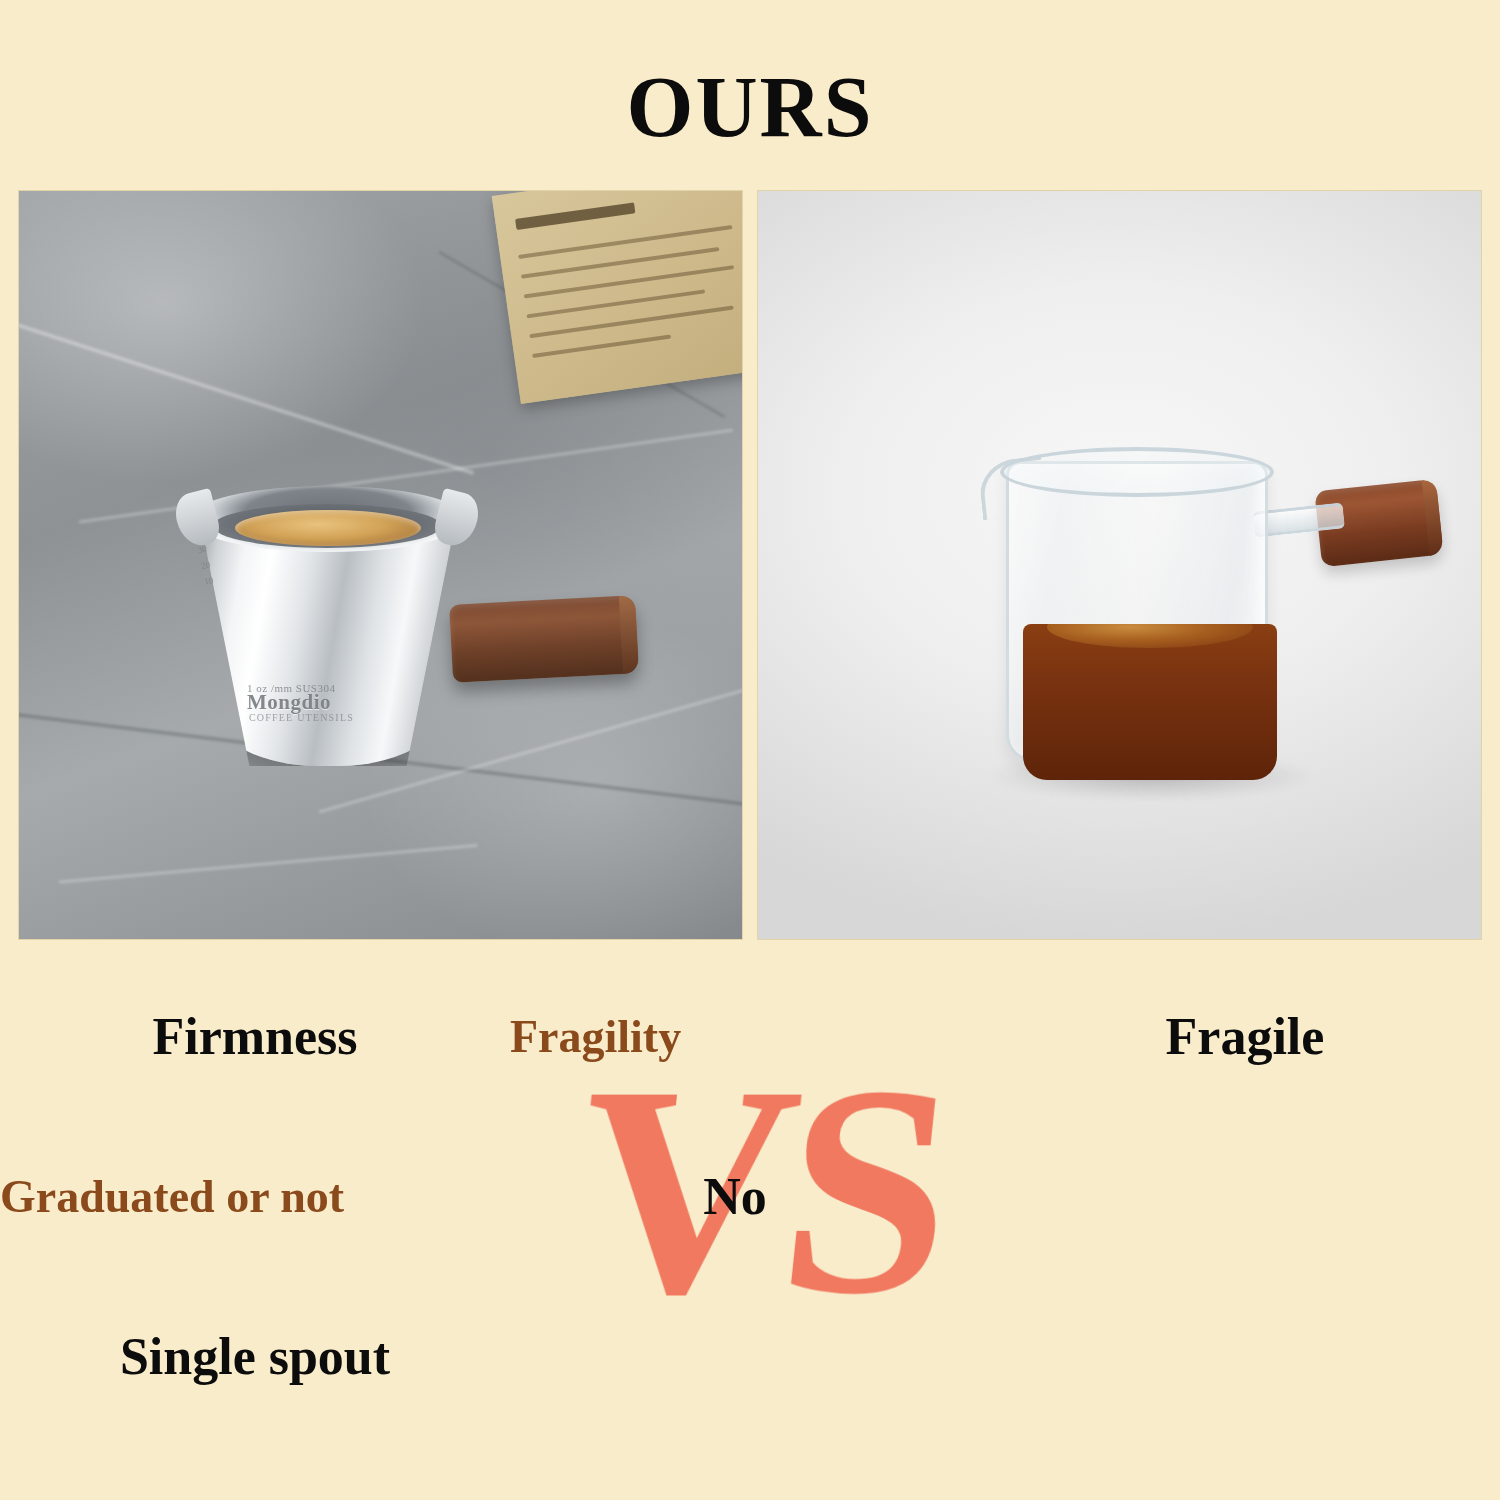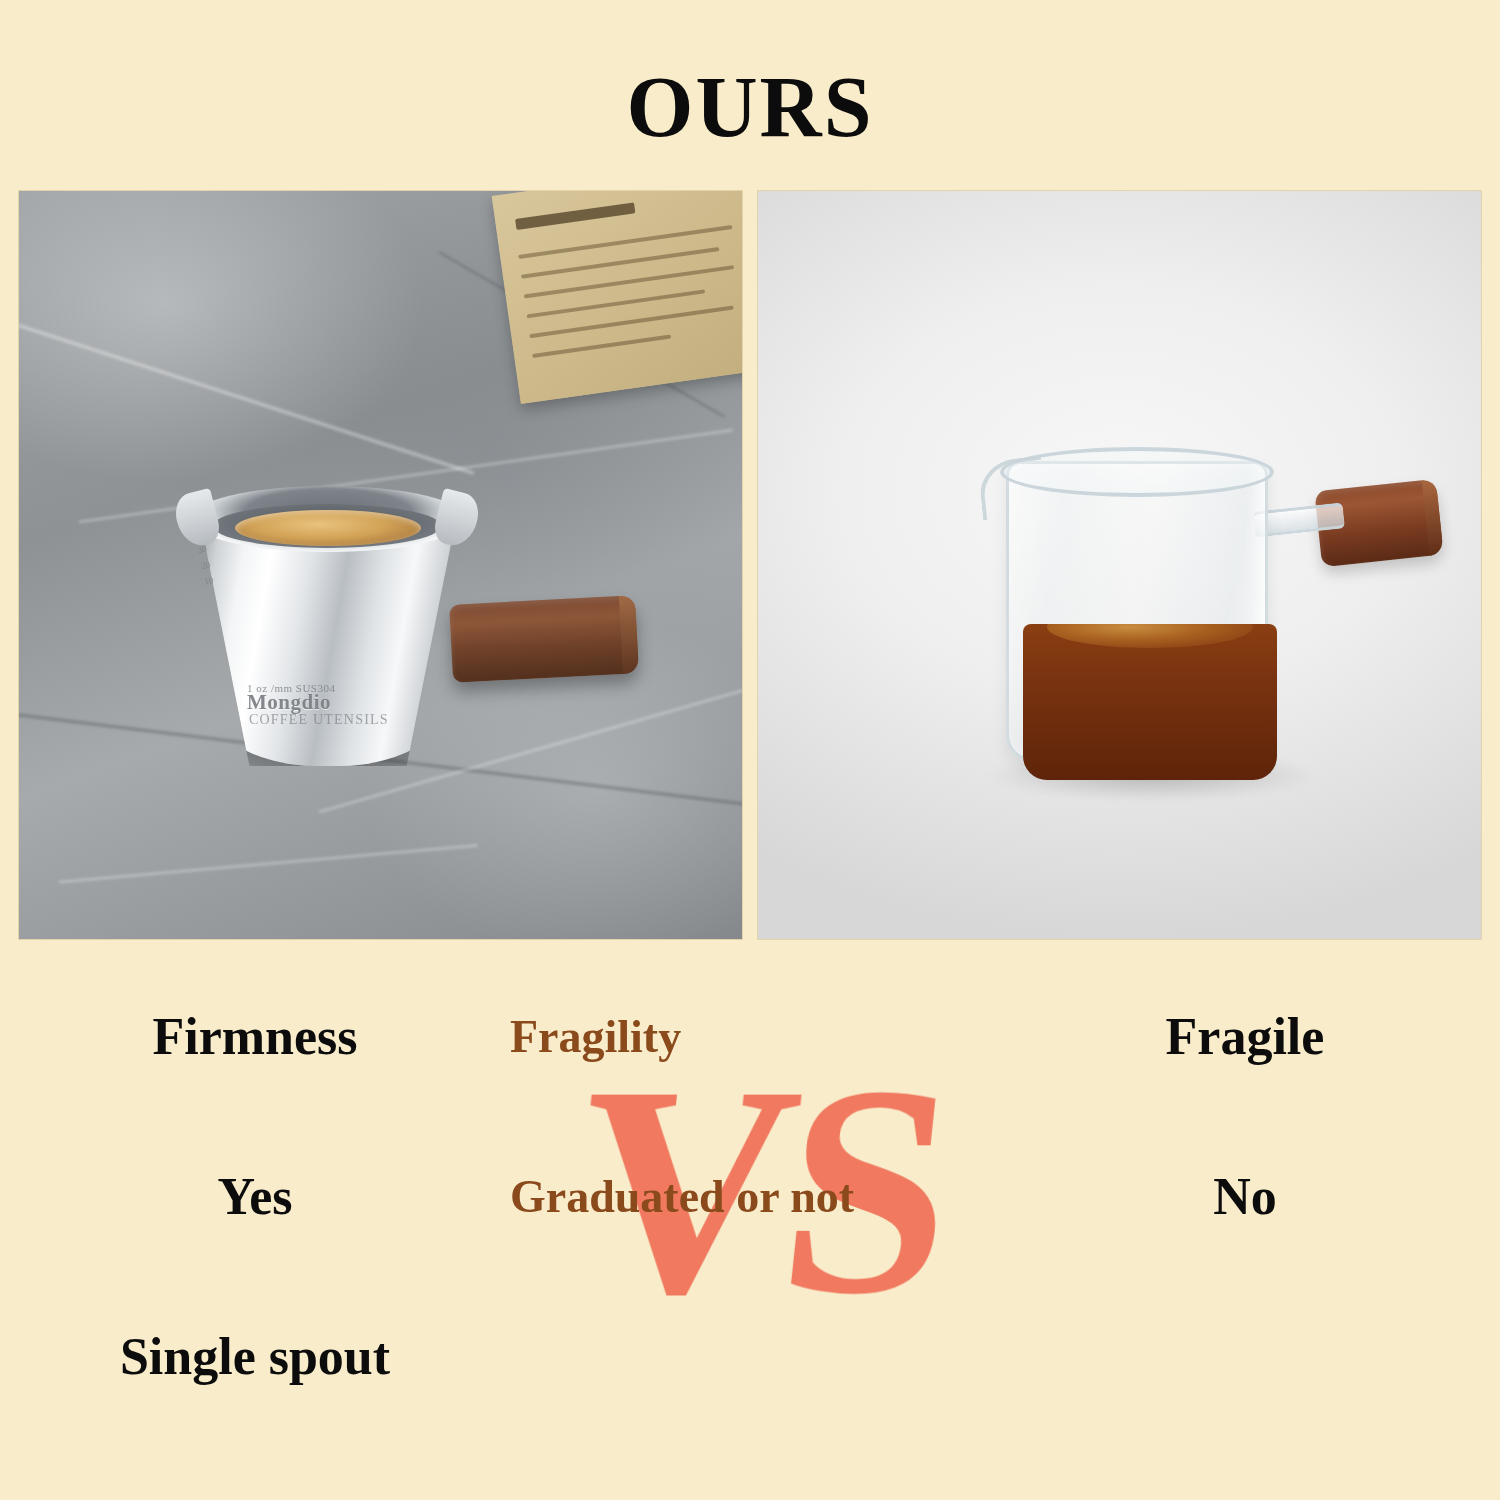--- a/index.html
+++ b/index.html
@@ -210,21 +210,21 @@
     top: 196px;
     color: rgba(120,125,130,0.8);
     font-size: 11px;
     letter-spacing: 0.5px;
   }
   .brand-sub2 {
     position: absolute;
     left: 80px;
     top: 226px;
     color: rgba(125,130,135,0.7);
-    font-size: 14px;
+    font-size: 10px;
     letter-spacing: 1.2px;
     text-align: right;
   }
   .grad-marks {
     position: absolute;
     left: 34px;
     top: 52px;
     width: 36px;
     height: 70px;
     color: rgba(120,126,131,0.75);
@@ -478,21 +478,20 @@
       <div class="vs-text">VS</div>
     </div>
 
     <div class="row row-1">
       <div class="col-left">Firmness</div>
       <div class="col-mid">Fragility</div>
       <div class="col-right">Fragile</div>
     </div>
 
     <div class="row row-2">
-      <div class="col-left">Yes</div>
       <div class="col-mid">Graduated or not</div>
       <div class="col-right">No</div>
     </div>
 
     <div class="row row-3">
       <div class="col-right">Single spout</div>
     </div>
   </div>
 
 </div>

